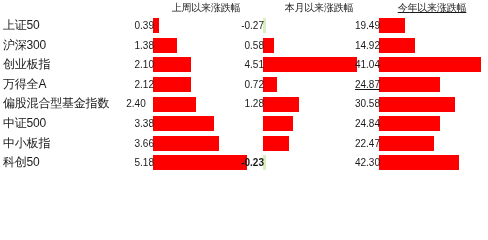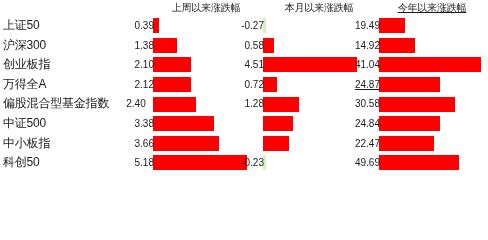--- a/index.html
+++ b/index.html
@@ -253,23 +253,23 @@
       <div class="row">
         <div class="row-label">科创50</div>
         <div class="cell c1">
           <div class="bar pos" style="left: 2px; width: 95px;"></div>
           <div class="baseline" style="left: 2px;"></div>
           <div class="value" style="left: -32px; width: 36px;">5.18</div>
         </div>
         <div class="cell c2">
           <div class="bar neg" style="left: 2px; width: 4px;"></div>
           <div class="baseline" style="left: 2px;"></div>
-          <div class="value" style="left: -32px; width: 36px;">-0.23</div>
+          <div class="value" style="left: -32px; width: 36px; font-weight: bold;">-0.23</div>
         </div>
         <div class="cell c3">
           <div class="bar pos" style="left: 2px; width: 81.0648px;"></div>
           <div class="baseline" style="left: 2px;"></div>
-          <div class="value" style="left: -32px; width: 36px;">49.69</div>
+          <div class="value" style="left: -32px; width: 36px;">42.30</div>
         </div>
       </div>
     </div>
 
 </div>
 
 </body></html>

